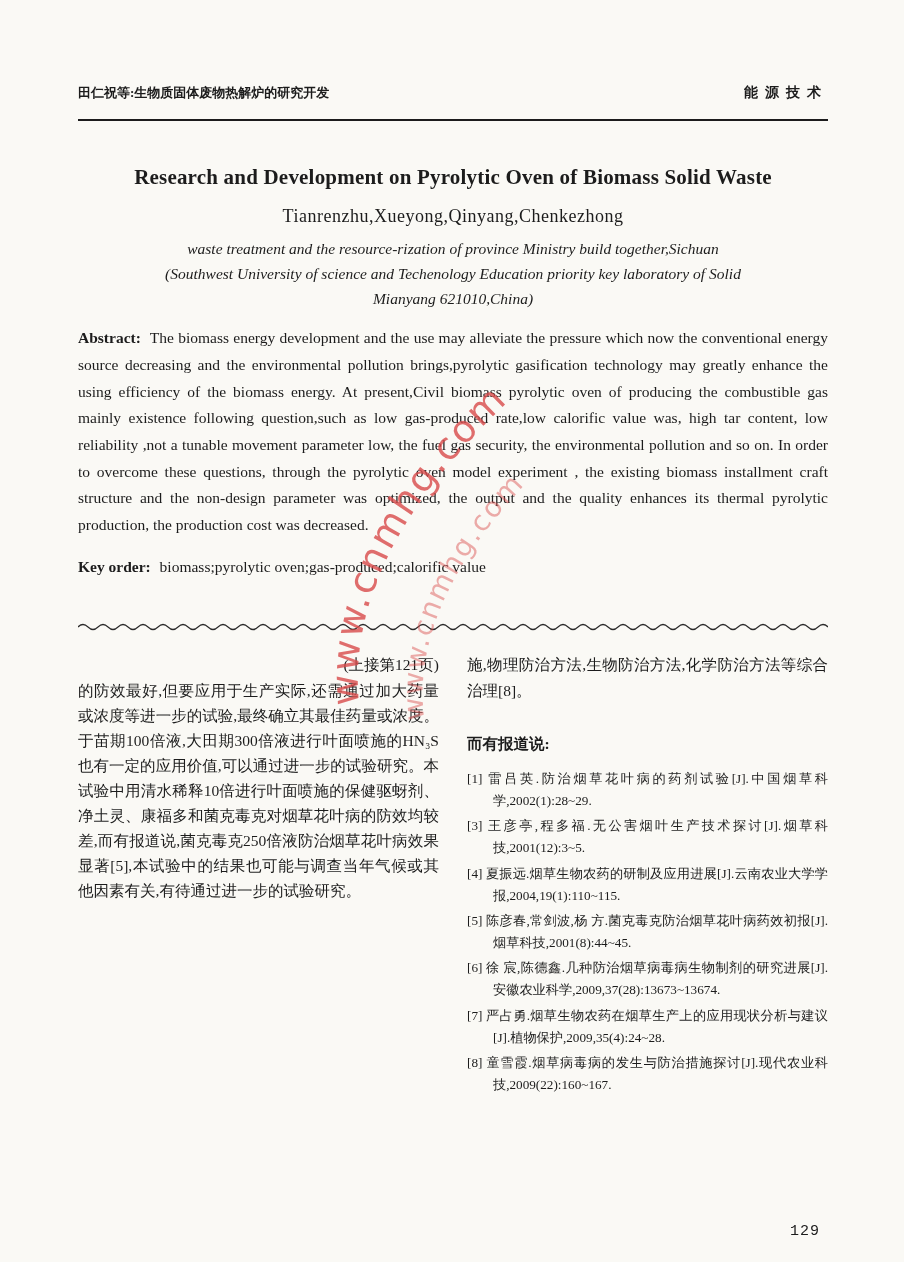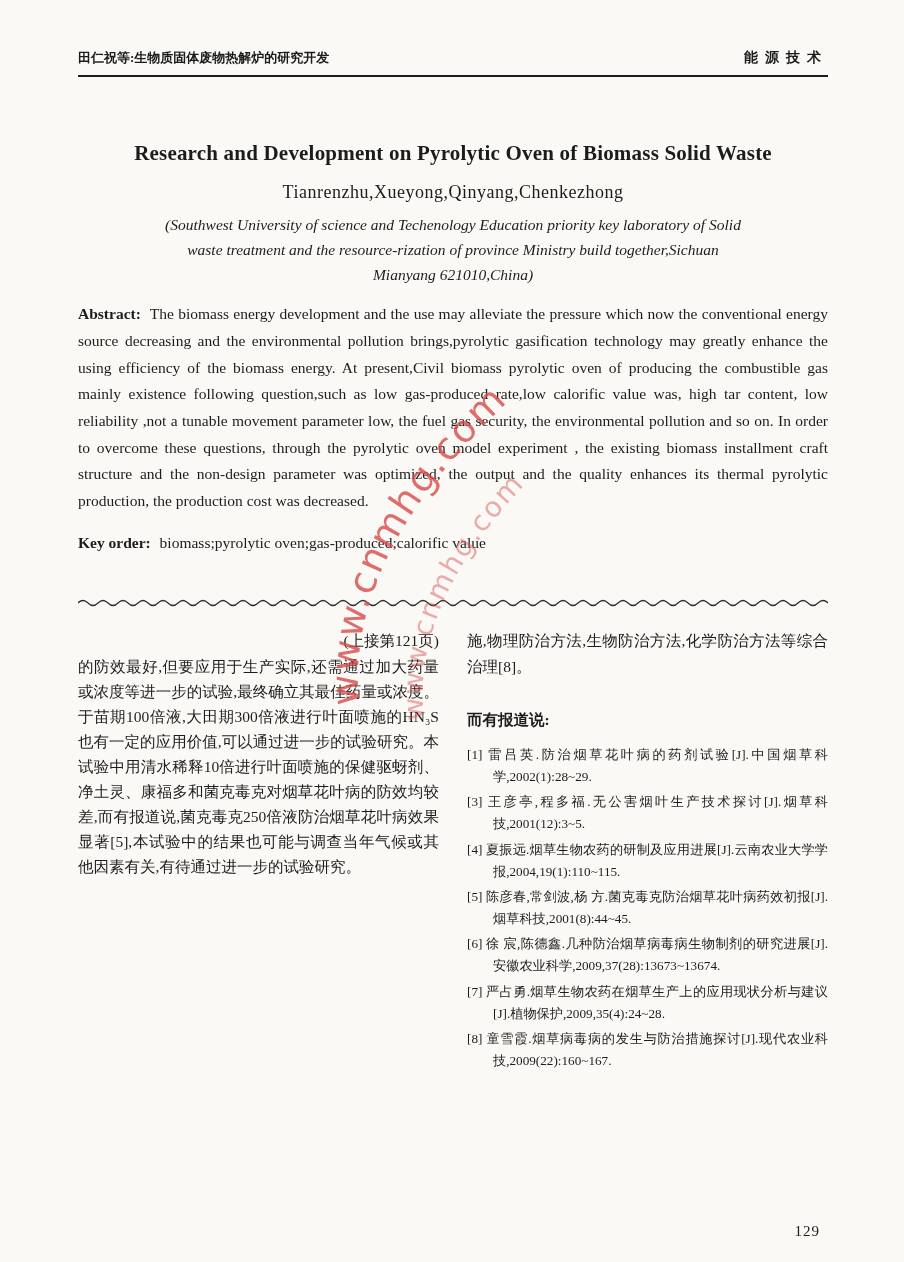--- a/index.html
+++ b/index.html
@@ -15,33 +15,33 @@
     box-sizing: border-box;
   }
   .content {
     position: absolute;
     left: 78px;
     right: 76px;
     top: 0;
   }
   
   .runhead {
-    margin-top: 49px;
+    margin-top: 84px;
     display: flex;
     justify-content: space-between;
     align-items: flex-end;
     border-bottom: 2px solid #1c1c1c;
-    padding-bottom: 8px;
+    padding-bottom: 17px;
     font-size: 13px;
     font-weight: bold;
   }
   .runhead .right { letter-spacing: 7px; font-size: 14px; }
   
   .title {
-    margin-top: 64px;
+    margin-top: 44px;
     text-align: center;
     font-size: 21px;
     font-weight: bold;
     letter-spacing: 0.2px;
   }
   .authors {
     margin-top: 16px;
     text-align: center;
     font-size: 18px;
     letter-spacing: 0.5px;
@@ -95,20 +95,21 @@
     text-indent: -26px;
     margin-bottom: 3px;
     text-align: justify;
   }
   .pagenum {
     position: absolute;
     right: 84px;
     bottom: 22px;
     font-size: 15px;
     letter-spacing: 1px;
+    font-family: Liberation Mono, monospace;
   }
   .watermark {
     position: absolute;
     left: 300px;
     top: 360px;
     width: 420px;
     height: 420px;
     pointer-events: none;
   }
   .watermark text {
@@ -129,22 +130,22 @@
     <div class="runhead">
       <span class="left">田仁祝等:生物质固体废物热解炉的研究开发</span>
       <span class="right">能源技术</span>
     </div>
 
     <h1 class="title">Research and Development on Pyrolytic Oven of Biomass Solid Waste</h1>
 
     <div class="authors">Tianrenzhu,Xueyong,Qinyang,Chenkezhong</div>
 
     <div class="affil">
+      <div>waste treatment and the resource-rization of province Ministry build together,Sichuan</div>
       <div>(Southwest University of science and Techenology Education priority key laboratory of Solid</div>
-      <div>waste treatment and the resource-rization of province Ministry build together,Sichuan</div>
       <div>Mianyang 621010,China)</div>
     </div>
 
     <p class="abstract">
       <b>Abstract:</b>
       <span>The biomass energy development and the use may alleviate the pressure which now the conventional energy source decreasing and the environmental pollution brings,pyrolytic gasification technology may greatly enhance the using efficiency of the biomass energy. At present,Civil biomass pyrolytic oven of producing the combustible gas mainly existence following question,such as low gas-produced rate,low calorific value was, high tar content, low reliability ,not a tunable movement parameter low, the fuel gas security, the environmental pollution and so on. In order to overcome these questions, through the pyrolytic oven model experiment , the existing biomass installment craft structure and the non-design parameter was optimized, the output and the quality enhances its thermal pyrolytic production, the production cost was decreased.</span>
     </p>
 
     <p class="keywords">
       <b>Key order:</b>

